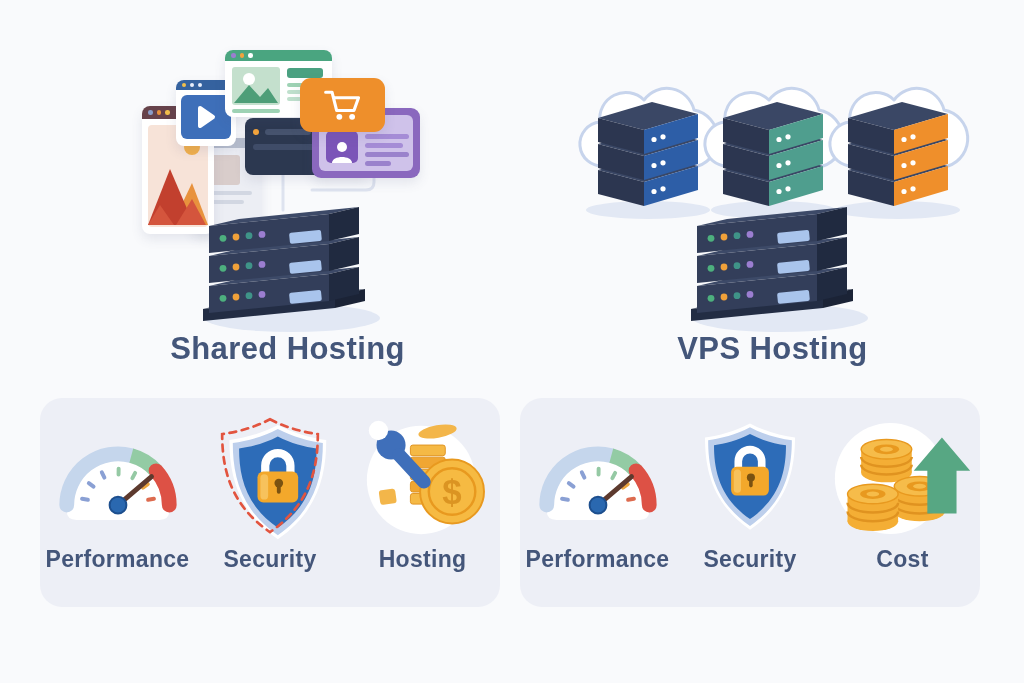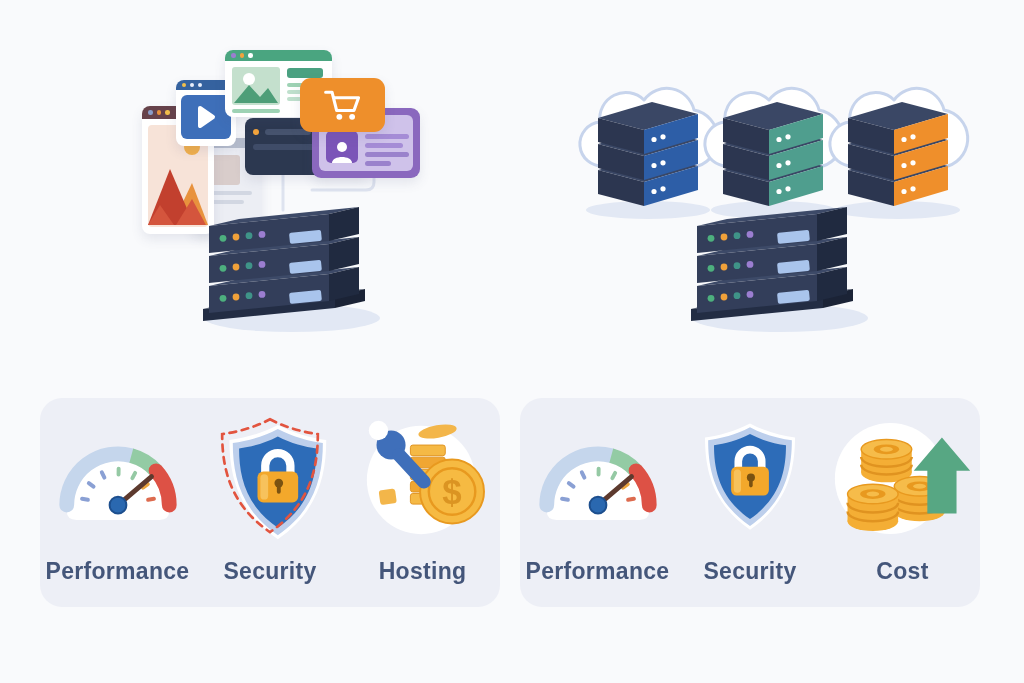--- a/index.html
+++ b/index.html
@@ -14,21 +14,21 @@
   .dot{border-radius:50%;flex:0 0 auto;}
   .line{position:absolute;border-radius:3px;}
   
   .hosting-title{position:absolute;top:331px;width:505px;text-align:center;
                  font-size:31px;font-weight:bold;color:#44567a;letter-spacing:.4px;}
   .panel{position:absolute;top:398px;width:460px;height:209px;background:#edeff6;
          border-radius:22px;display:flex;justify-content:space-evenly;align-items:flex-start;
          padding-top:12px;box-sizing:border-box;}
   .feature{display:flex;flex-direction:column;align-items:center;width:150px;}
   .icon-box{height:134px;display:flex;align-items:center;justify-content:center;}
-  .feature-label{font-size:23px;font-weight:bold;color:#44567a;margin-top:14px;letter-spacing:.3px;}
+  .feature-label{font-size:23px;font-weight:bold;color:#44567a;margin-top:2px;letter-spacing:.3px;}
 </style>
 </head>
 <body>
 
 <svg width="0" height="0" style="position:absolute" aria-hidden="true">
 <defs>
 
   <symbol id="sym-server" viewBox="0 0 190 145">
     <ellipse cx="95" cy="128" rx="88" ry="14" fill="#e2e8f4"></ellipse>
     <polygon points="6,119 138,106 168,99 36,112" fill="#2c3750"></polygon>
@@ -214,20 +214,21 @@
         <circle cx="19" cy="33" r="3.2" fill="#fff"></circle>
         <circle cx="33" cy="33" r="3.2" fill="#fff"></circle>
       </svg>
     </div>
   </div>
 
   <svg class="abs" style="left:197px;top:190px;z-index:3" width="190" height="145" viewBox="0 0 190 145">
     <use href="#sym-server"></use>
   </svg>
 
+  <div class="hosting-title" style="left:35px">Shared Hosting</div>
 
   <div class="abs" style="left:560px;top:72px;width:430px;height:150px">
     <svg class="abs" style="left:10px;top:0" width="160" height="148" viewBox="0 0 160 148">
       <ellipse cx="78" cy="138" rx="62" ry="9" fill="#e2e8f4"></ellipse>
       <use href="#sym-cloud" x="0" y="4" width="160" height="100"></use>
       <g style="color:#2d5ea7">
           <use href="#sym-vserver" x="22" y="28" width="112" height="112"></use>
         </g>
     </svg>
     <svg class="abs" style="left:135px;top:0" width="160" height="148" viewBox="0 0 160 148">
@@ -243,20 +244,21 @@
       <g style="color:#ef8f2b">
           <use href="#sym-vserver" x="22" y="28" width="112" height="112"></use>
         </g>
     </svg>
   </div>
 
   <svg class="abs" style="left:685px;top:190px;z-index:3" width="190" height="145" viewBox="0 0 190 145">
     <use href="#sym-server"></use>
   </svg>
 
+  <div class="hosting-title" style="left:520px">VPS Hosting</div>
 
   <div class="panel" style="left:40px">
     <div class="feature">
       <div class="icon-box">
         <svg width="138" height="99" viewBox="0 0 140 100">
           <use href="#sym-gauge"></use>
         </svg>
       </div>
       <div class="feature-label">Performance</div>
     </div>

